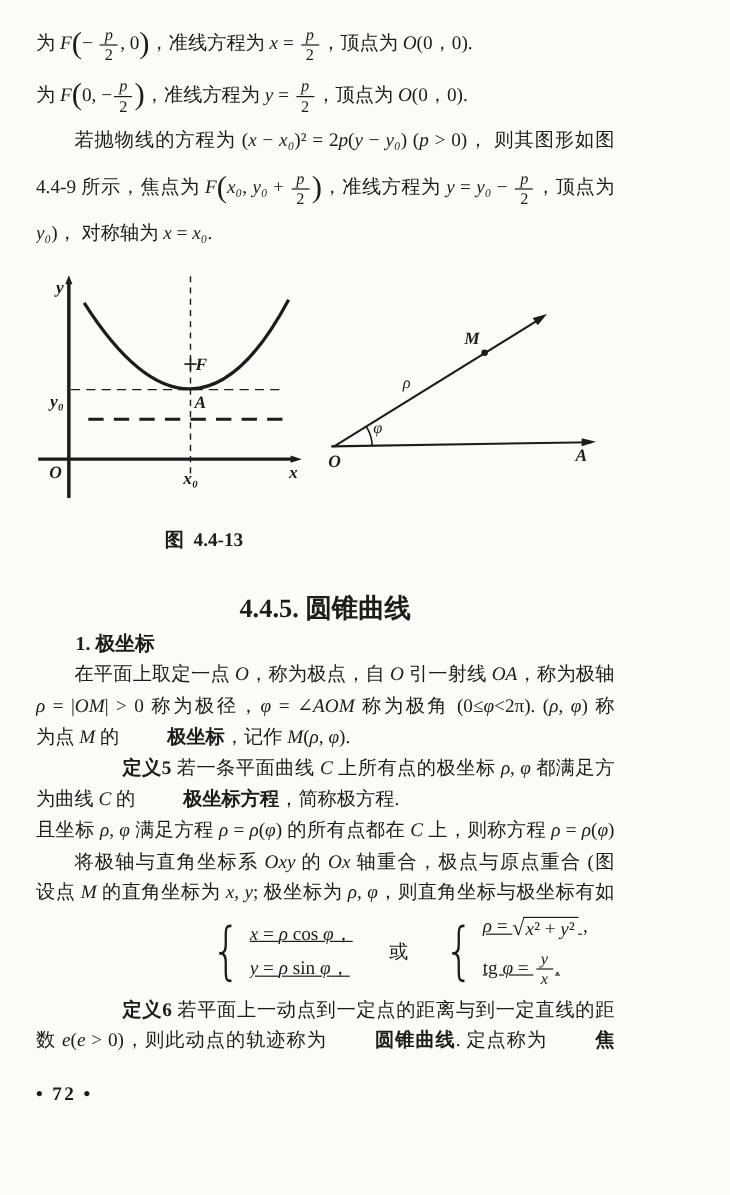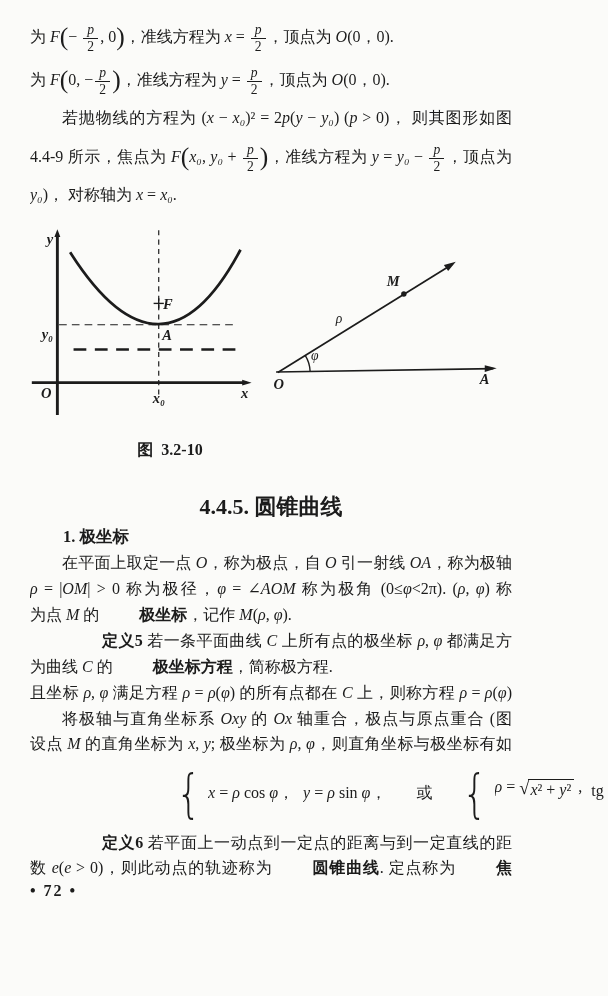--- a/index.html
+++ b/index.html
@@ -31,24 +31,24 @@
   .caprow{display:flex;margin-left:-5px;height:26px;margin-top:4px;}
   .caprow div{font-size:16px;font-weight:bold;text-align:center;white-space:pre;}
   .cap1{width:270px;}
   .cap2{width:290px;}
   .sechead{font-size:22px;font-weight:bold;margin-top:24px;height:34px;line-height:34px;text-align:center;}
   .subhead{font-size:16.5px;font-weight:bold;height:26px;line-height:26px;text-indent:2em;}
   .eqblock{display:flex;align-items:center;height:74px;margin-left:142px;font-size:16.5px;}
   .eqsys{display:flex;align-items:center;}
   .brace{font-size:52px;font-weight:300;line-height:0.9;margin-right:3px;
          font-family:"DejaVu Sans",sans-serif;transform:scaleX(0.75);}
-  .eqrows{display:flex;flex-direction:row;gap:9px;}
+  .eqrows{display:flex;flex-direction:column;gap:9px;text-decoration:underline;}
   .eqrows .ln{height:auto;line-height:1.2;}
   .orword{margin:0 26px 0 30px;font-size:16px;}
-  .pageno{font-weight:bold;font-size:16px;height:22px;line-height:22px;letter-spacing:2px;}
+  .pageno{font-weight:bold;font-size:16px;margin-top:22px;height:22px;line-height:22px;letter-spacing:2px;}
   svg text{font-family:"Liberation Serif","DejaVu Serif",serif;fill:#1c1c1c;}
   svg .lab{font-style:italic;font-size:16px;}
   svg .lab-b{font-style:italic;font-size:17px;font-weight:bold;}
 </style>
 </head>
 <body>
 
 <div class="page">
 
   <div class="ln h42">为 <span class="mi">F</span><span class="bp">(</span>− <span class="frac">
@@ -116,21 +116,21 @@
       <circle cx="163" cy="79" r="3.2" fill="#1c1c1c"></circle>
       <text x="10" y="191" class="lab-b">O</text>
       <text x="252" y="185" class="lab-b">A</text>
       <text x="143" y="70" class="lab-b">M</text>
       <text x="83" y="113" class="lab">ρ</text>
       <text x="54" y="157" class="lab">φ</text>
     </svg>
   </div>
 
   <div class="caprow">
-    <div class="cap2">图  3.2-10</div>
+    <div class="cap2">图  4.4-13</div>
   </div>
 
   <div class="sechead">4.4.5. 圆锥曲线</div>
 
   <div class="subhead">1. 极坐标</div>
   <div class="ln h26 ind fill">在平面上取定一点 <span class="mi">O</span>，称为极点，自 <span class="mi">O</span> 引一射线 <span class="mi">OA</span>，称为极轴(图 4.4-10).</div>
   <div class="ln h26 fill"><span class="mi">ρ</span> = |<span class="mi">OM</span>| &gt; 0 称为极径，<span class="mi">φ</span> = ∠<span class="mi">AOM</span> 称为极角 (0≤<span class="mi">φ</span>&lt;2π). (<span class="mi">ρ</span>, <span class="mi">φ</span>) 称</div>
   <div class="ln h26">为点 <span class="mi">M</span> 的<span class="bd">极坐标</span>，记作 <span class="mi">M</span>(<span class="mi">ρ</span>, <span class="mi">φ</span>).</div>
   <div class="ln h26 ind fill"><span class="bd">定义5</span>  若一条平面曲线 <span class="mi">C</span> 上所有点的极坐标 <span class="mi">ρ</span>, <span class="mi">φ</span> 都满足方程 <span class="mi">ρ</span>=<span class="mi">ρ</span>(<span class="mi">φ</span>)，</div>
   <div class="ln h26">为曲线 <span class="mi">C</span> 的<span class="bd">极坐标方程</span>，简称极方程.</div>

